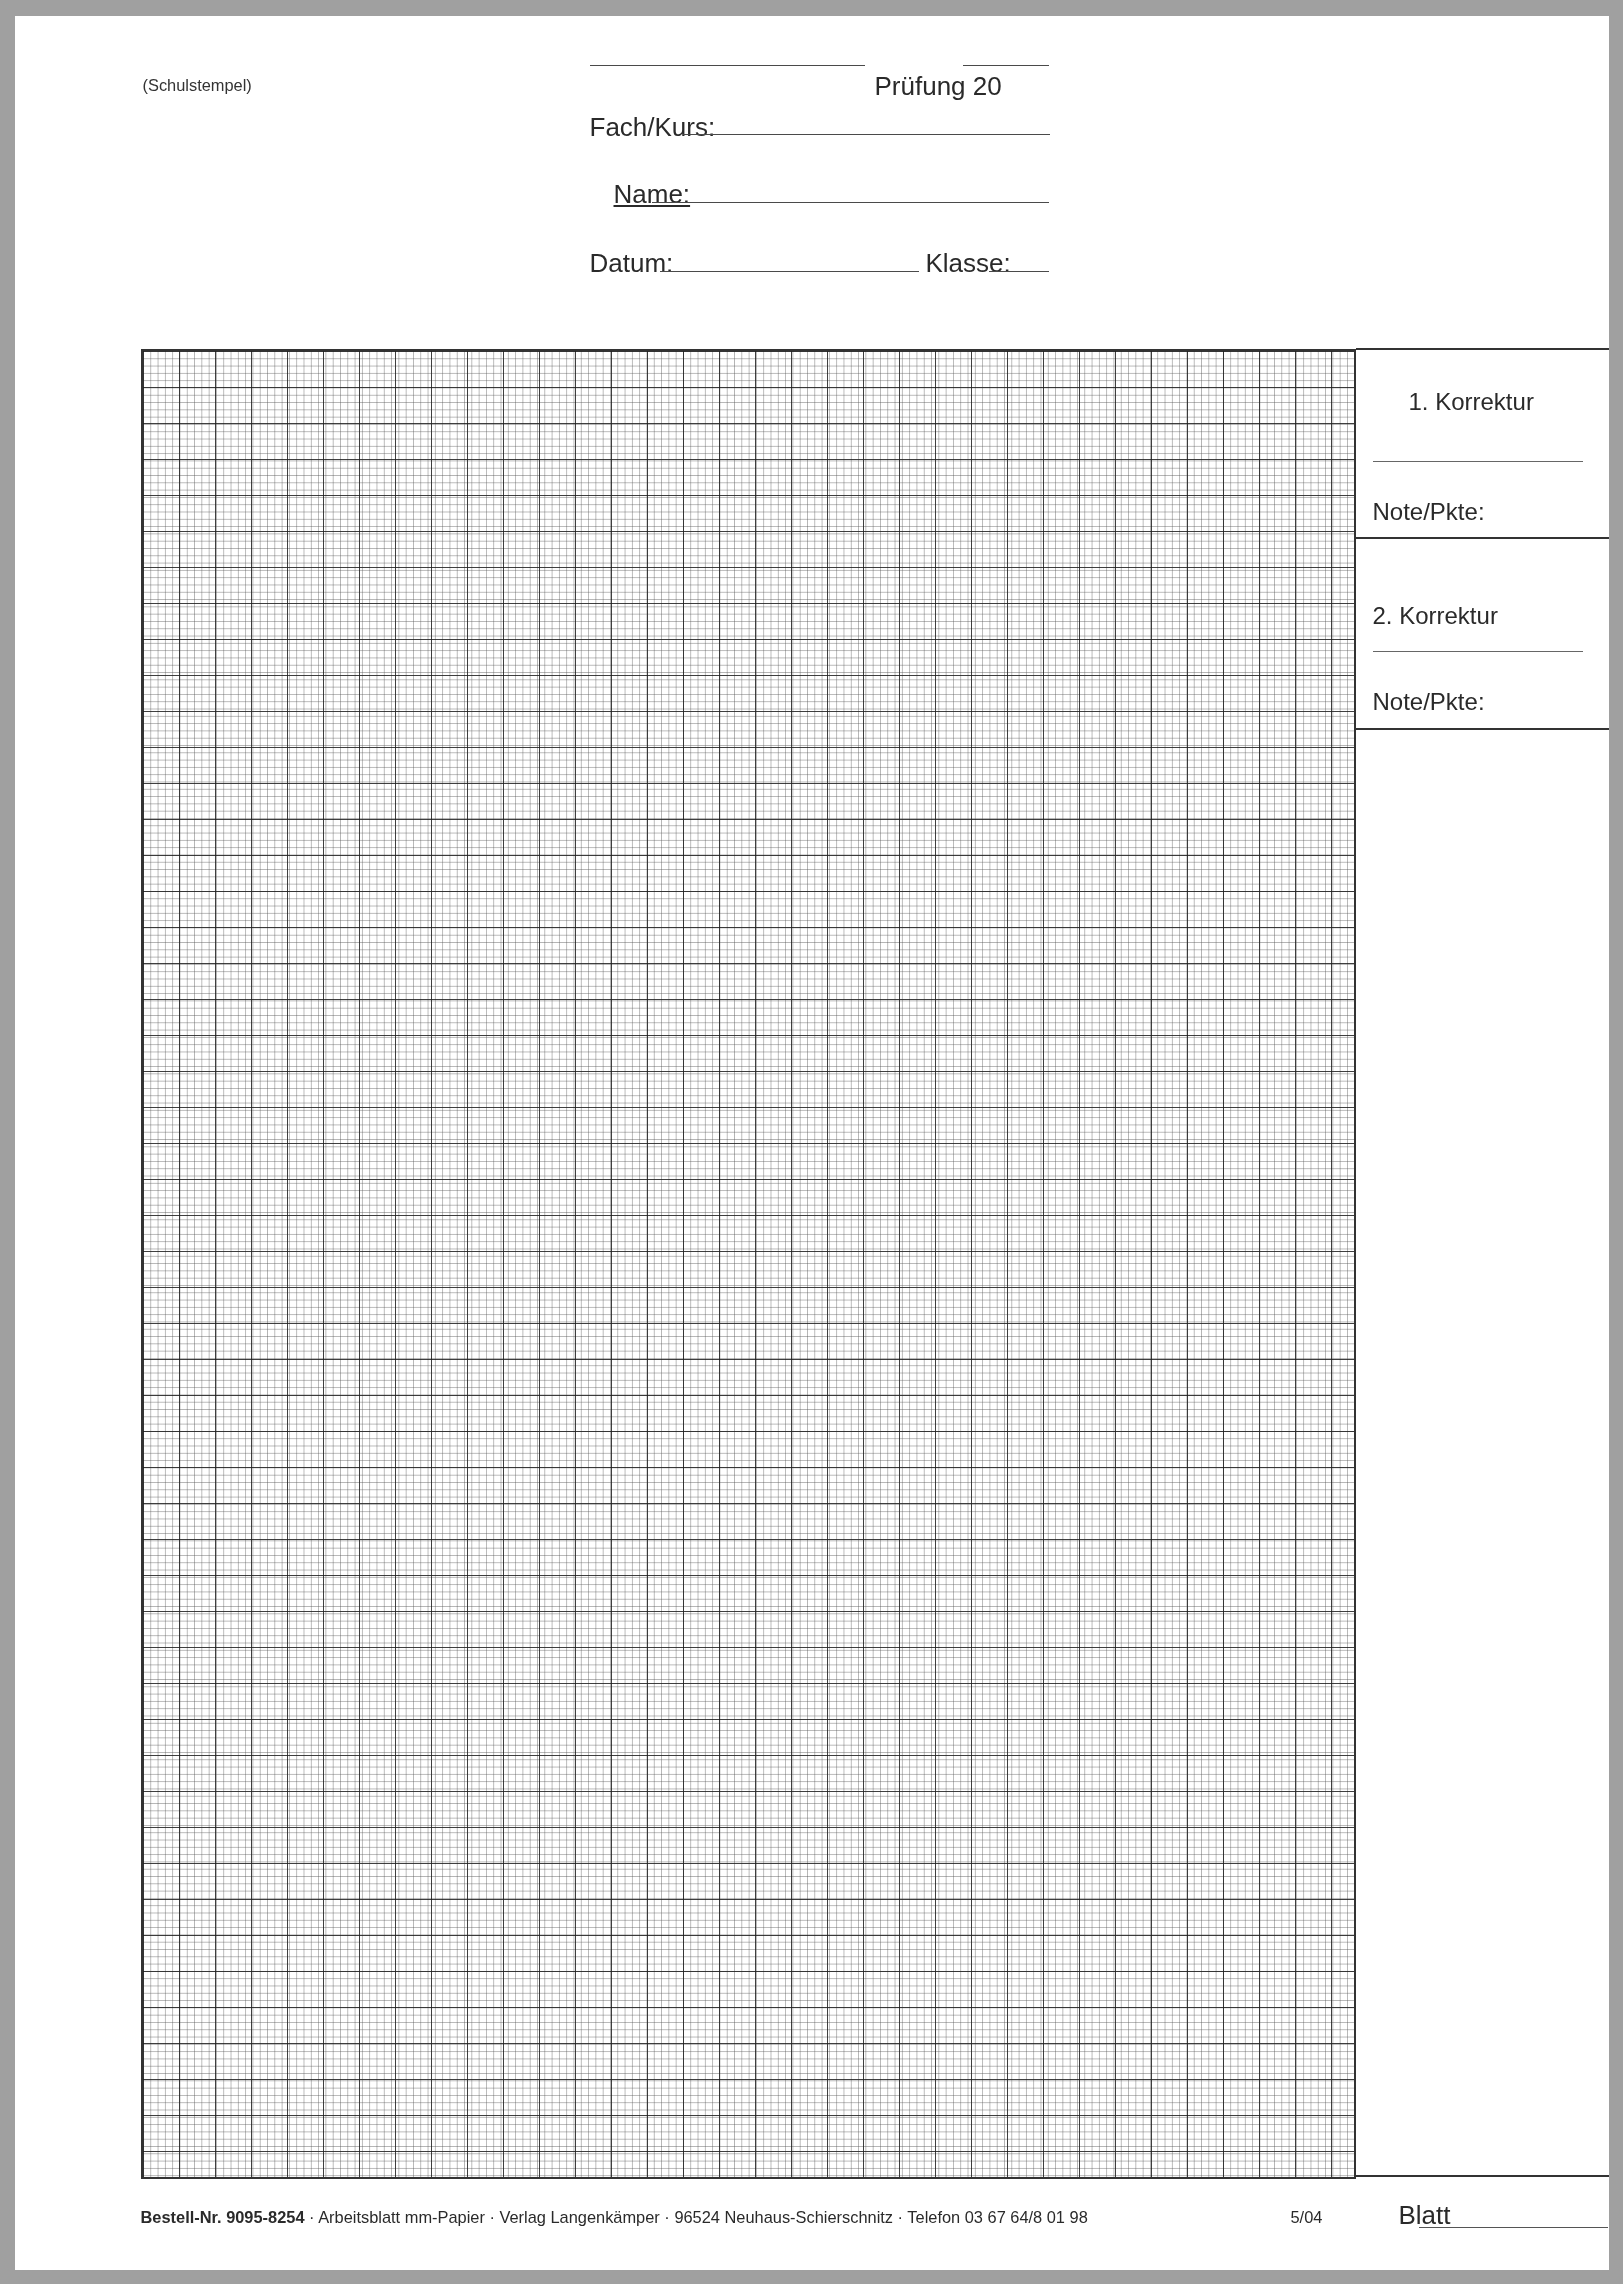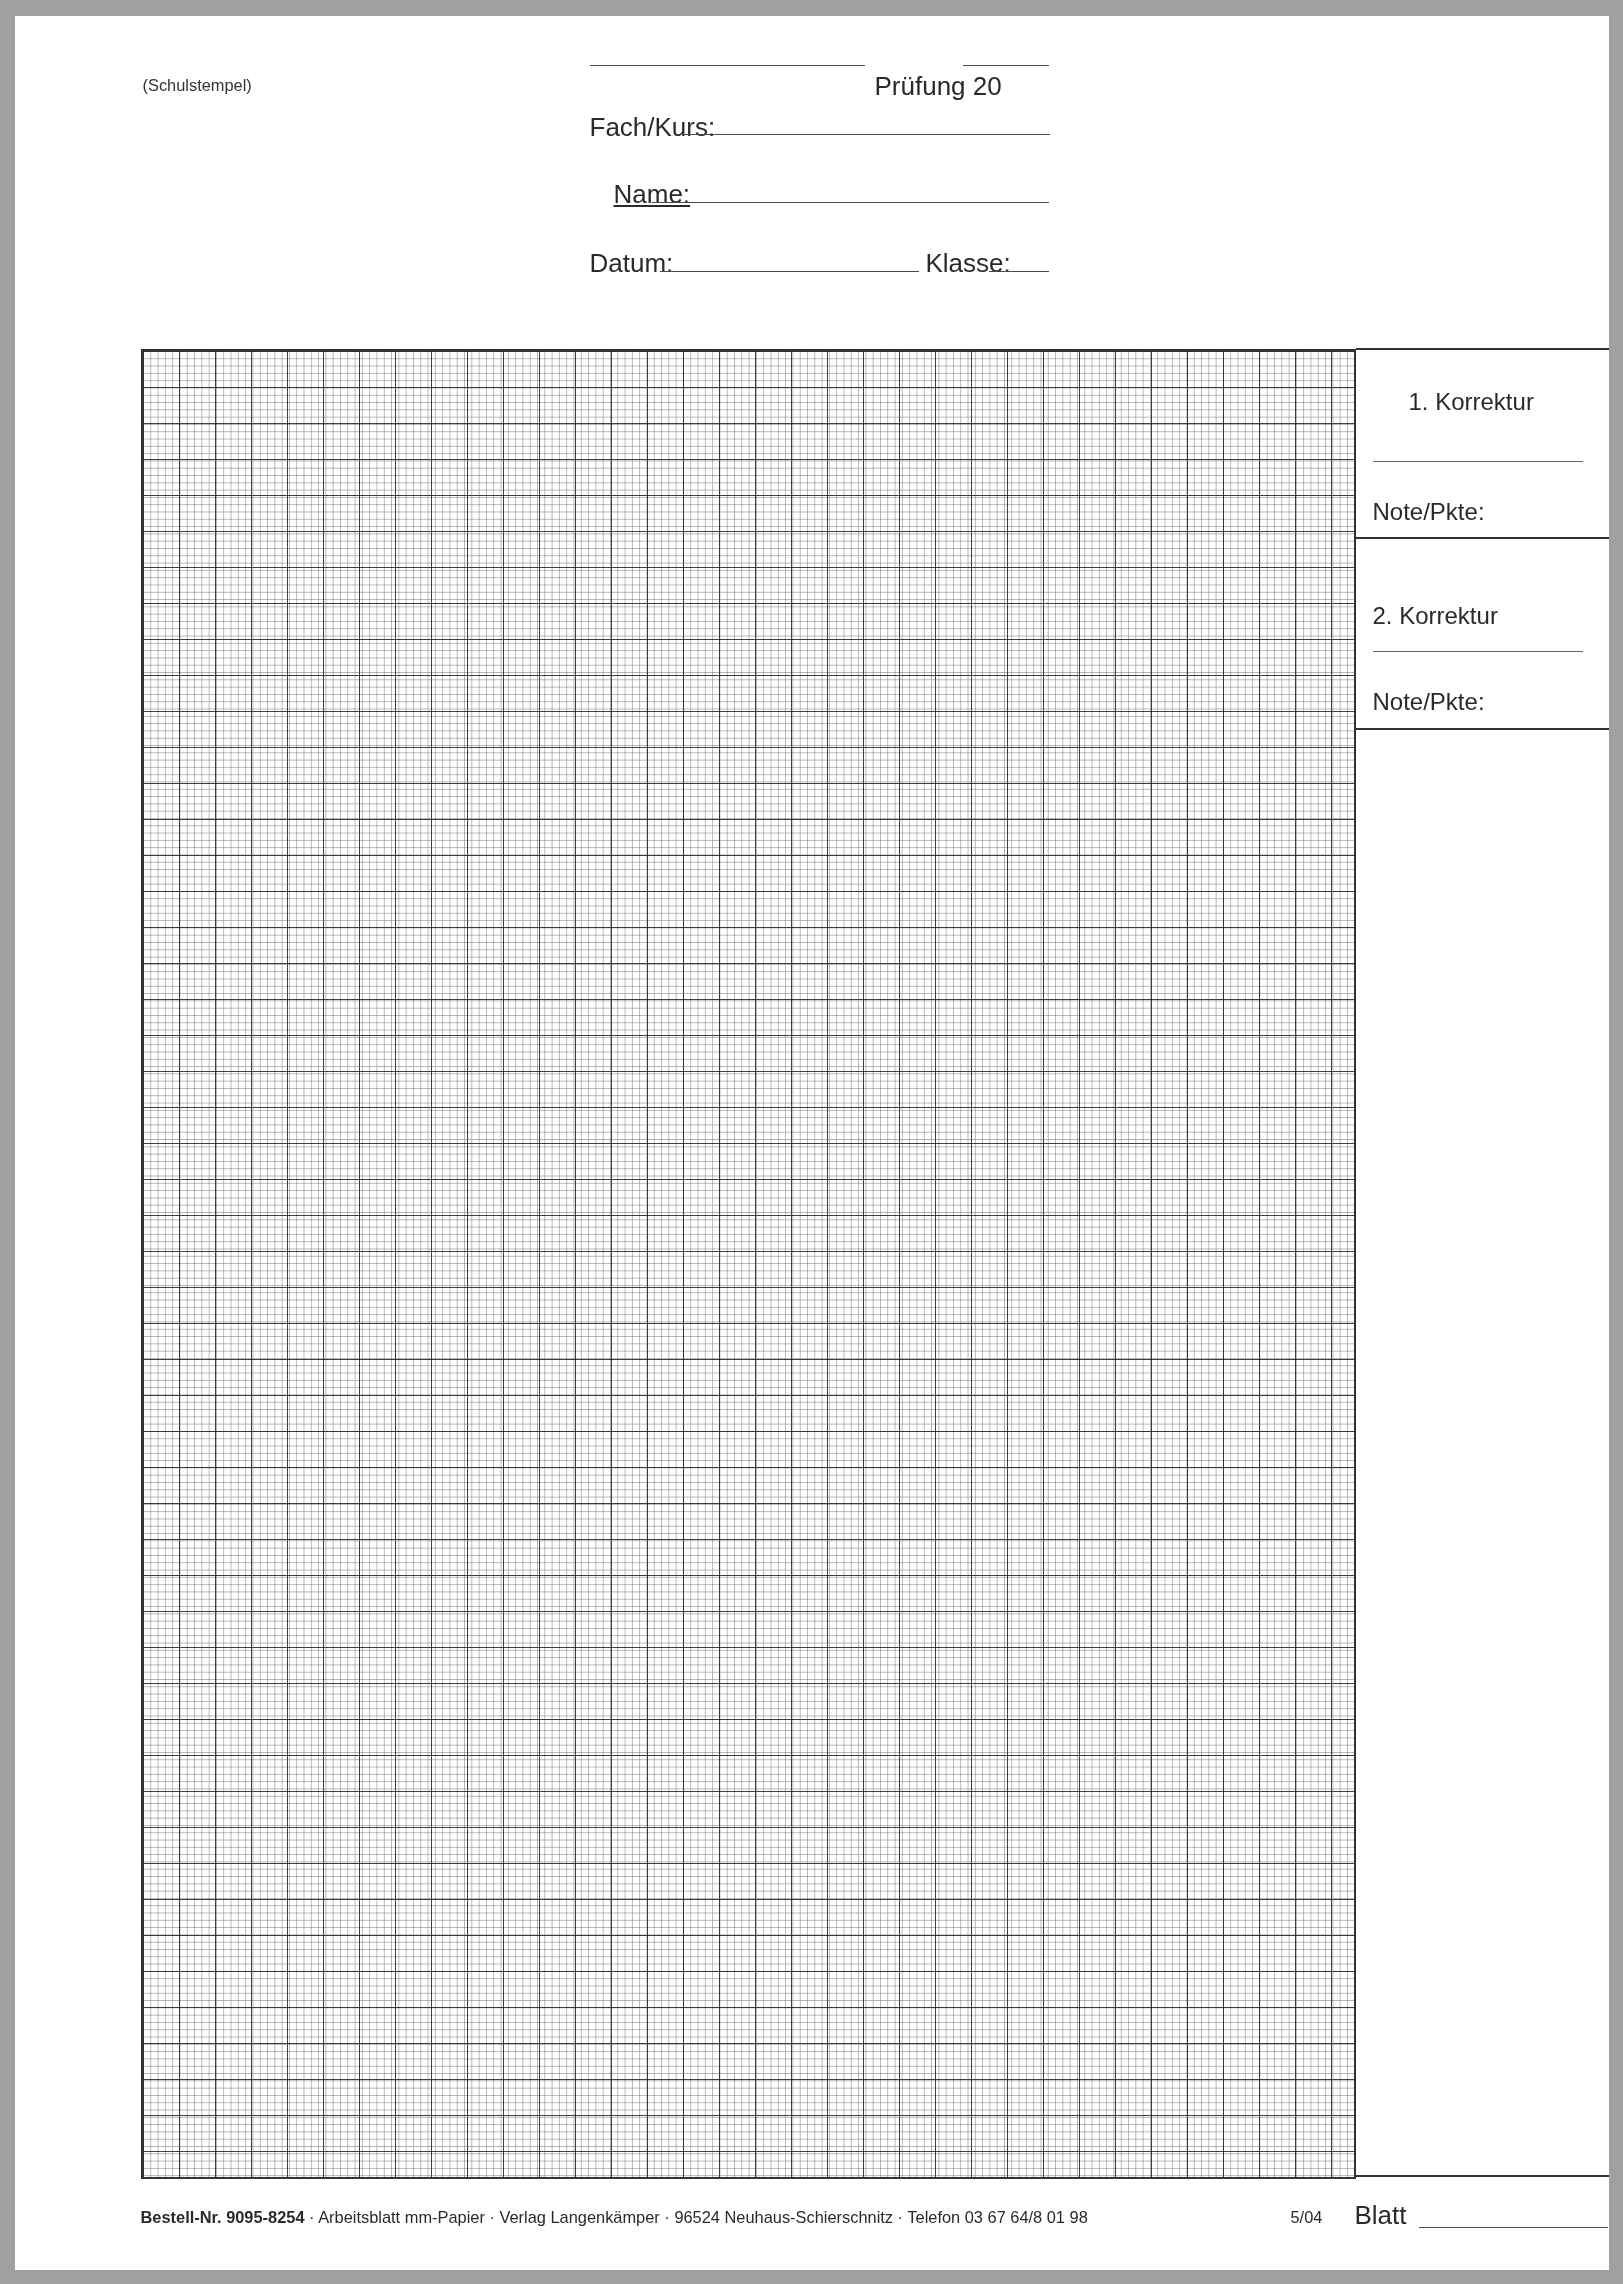--- a/index.html
+++ b/index.html
@@ -68,20 +68,21 @@
     }
     .footer-text {
       font-size: 16.4px;
       color: #2a2a2a;
       white-space: nowrap;
     }
     .footer-text b { font-weight: bold; }
     .blatt {
       font-size: 26px;
       color: #2a2a2a;
+      margin-left: 44px;
     }
   </style>
 </head>
 <body>
 
 <div class="page">
 
   <div class="abs stamp">(Schulstempel)</div>
 
   <div class="line" style="left:575px; top:49px; width:275px;"></div>

